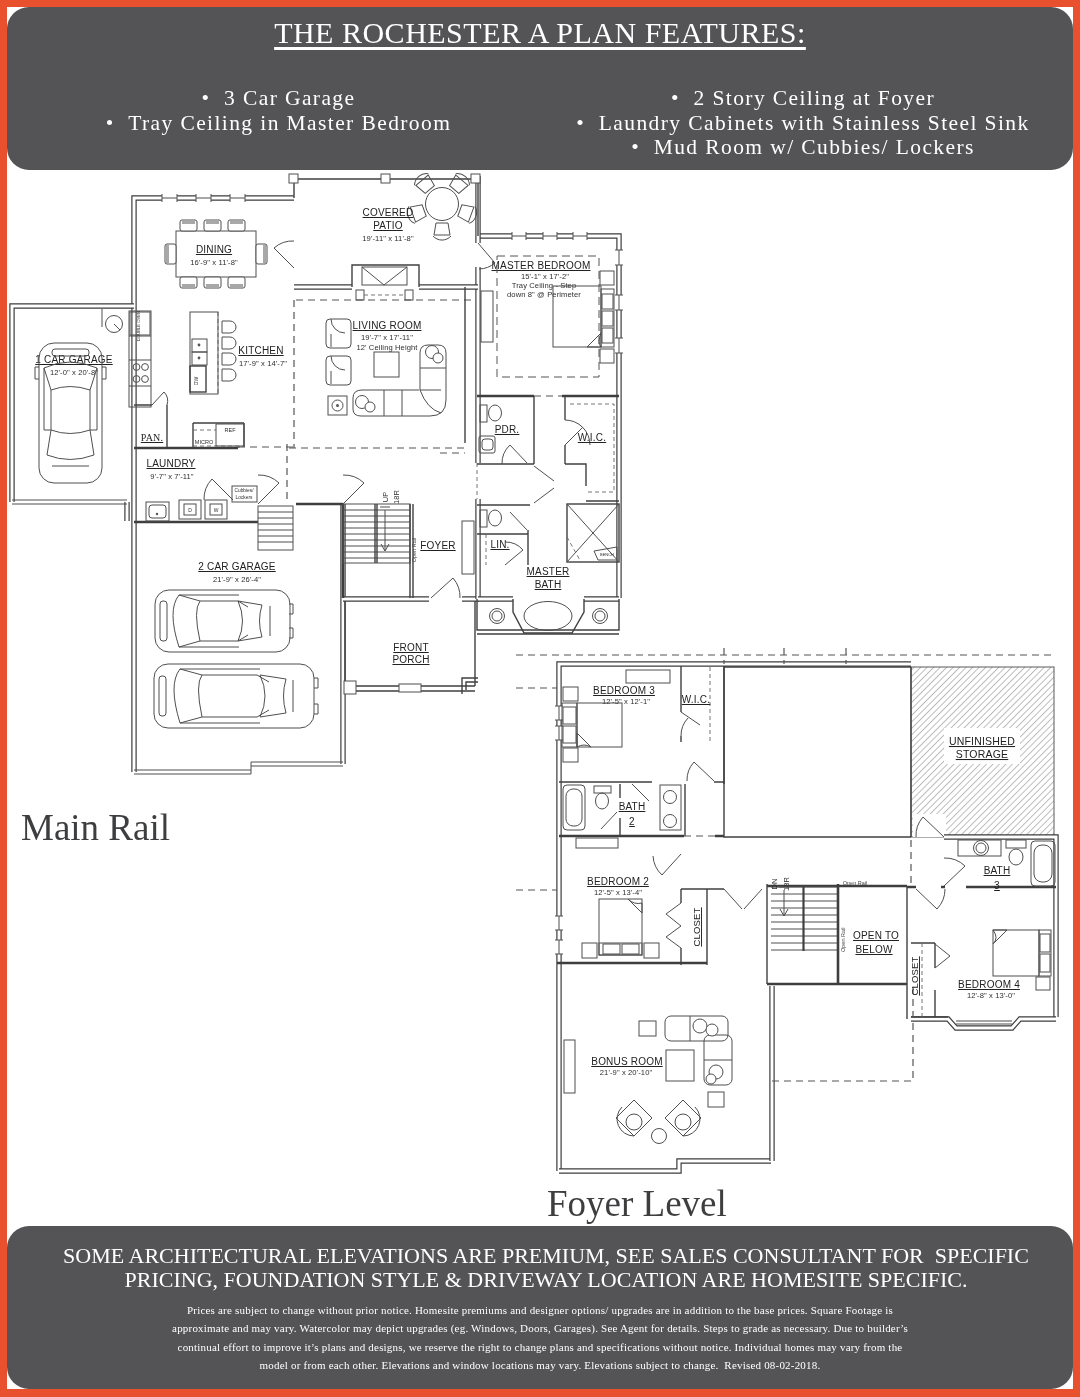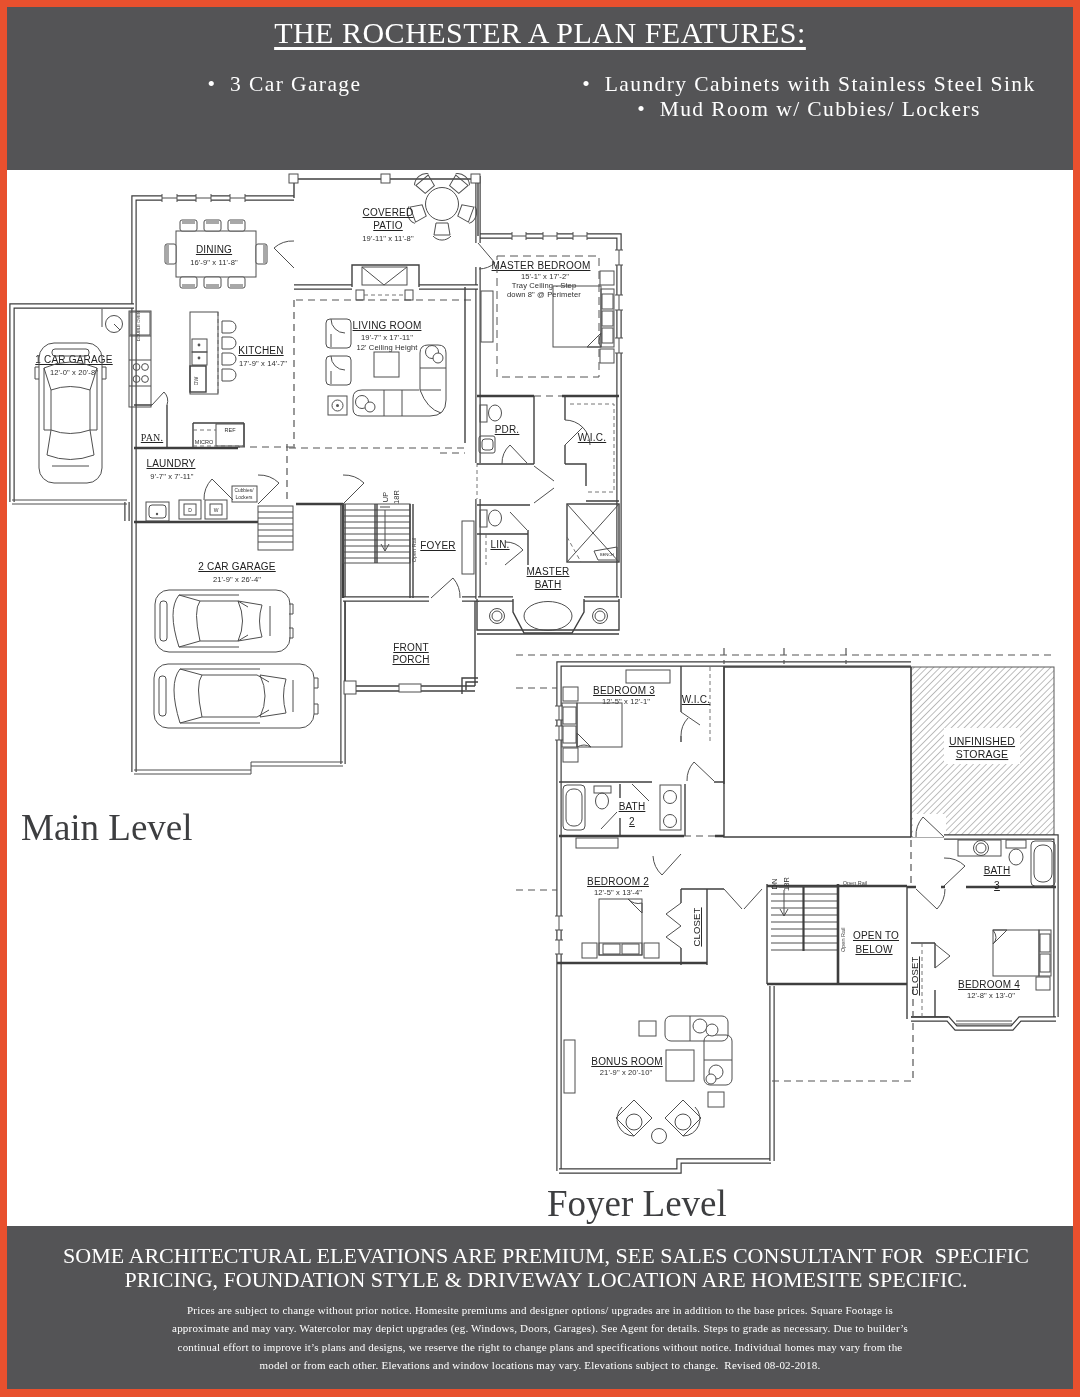--- a/index.html
+++ b/index.html
@@ -1,25 +1,25 @@
 <!DOCTYPE html>
 <html><head>
 <meta charset="utf-8">
 <style>
   html,body{margin:0;padding:0;}
   .page{position:relative;width:1080px;height:1397px;background:#E8502E;overflow:hidden;
         font-family:"Liberation Sans", sans-serif;}
   .inner{position:absolute;left:7px;top:7px;width:1066px;height:1382px;background:#ffffff;}
   .band{position:absolute;left:0;width:1066px;background:#545456;color:#ffffff;
-        font-family:"Liberation Serif", serif;text-align:center;}
+        font-family:"Liberation Serif", serif;text-align:center;border-radius:22px;}
   .hdr{top:0;height:163px;}
   .ftr{top:1219px;height:163px;}
   .title{margin-top:9px;font-size:30px;letter-spacing:0.5px;}
   .title span{text-decoration:underline;text-underline-offset:4px;}
-  .cols{display:flex;margin-top:22px;justify-content:center;}
+  .cols{display:flex;margin-top:36px;}
   .col{width:533px;font-size:21.5px;line-height:24.5px;letter-spacing:1.4px;}
   .col1{margin-left:5px;width:533px;}
   .col2{width:516px;}
   .ftr .big{margin-top:18px;font-size:22px;line-height:24px;letter-spacing:0px;padding-left:12px;}
   .ftr .small{margin-top:9px;font-size:11px;line-height:18.4px;letter-spacing:0.2px;white-space:nowrap;}
   svg text{font-family:"Liberation Sans", sans-serif;}
   .xo{fill:none;stroke:#3c3c3c;stroke-width:5.4;}
   .xi{fill:none;stroke:#ffffff;stroke-width:3.0;}
   .w{fill:none;stroke:#404040;stroke-width:1.4;}
   .w2{fill:none;stroke:#3e3e3e;stroke-width:2.6;}
@@ -38,29 +38,31 @@
 <div class="page">
   <div class="inner">
 
     <div class="band hdr">
 
       <div class="title"><span>THE ROCHESTER A PLAN FEATURES:</span></div>
 
       <div class="cols">
         <div class="col col1">
           <div>•&nbsp;&nbsp;3 Car Garage</div>
+          <div>•&nbsp;&nbsp;Tray Ceiling in Master Bedroom</div>
         </div>
         <div class="col col2">
+          <div>•&nbsp;&nbsp;2 Story Ceiling at Foyer</div>
           <div>•&nbsp;&nbsp;Laundry Cabinets with Stainless Steel Sink</div>
           <div>•&nbsp;&nbsp;Mud Room w/ Cubbies/ Lockers</div>
         </div>
       </div>
     </div>
 
-    <div class="lvl" style="left:14px;top:799px;">Main Level</div>
+    <div class="lvl" style="left:14px;top:799px;">Main Rail</div>
 
     <div class="lvl" style="left:540px;top:1175px;">Foyer Level</div>
 
     <div class="band ftr">
 
       <div class="big">SOME ARCHITECTURAL ELEVATIONS ARE PREMIUM, SEE SALES CONSULTANT FOR&nbsp; SPECIFIC<br>PRICING, FOUNDATION STYLE &amp; DRIVEWAY LOCATION ARE HOMESITE SPECIFIC.</div>
 
       <div class="small">Prices are subject to change without prior notice. Homesite premiums and designer options/ upgrades are in addition to the base prices. Square Footage is<br>approximate and may vary. Watercolor may depict upgrades (eg. Windows, Doors, Garages). See Agent for details. Steps to grade as necessary. Due to builder’s<br>continual effort to improve it’s plans and designs, we reserve the right to change plans and specifications without notice. Individual homes may vary from the<br>model or from each other. Elevations and window locations may vary. Elevations subject to change.&nbsp; Revised 08-02-2018.</div>
     </div>
   </div>

